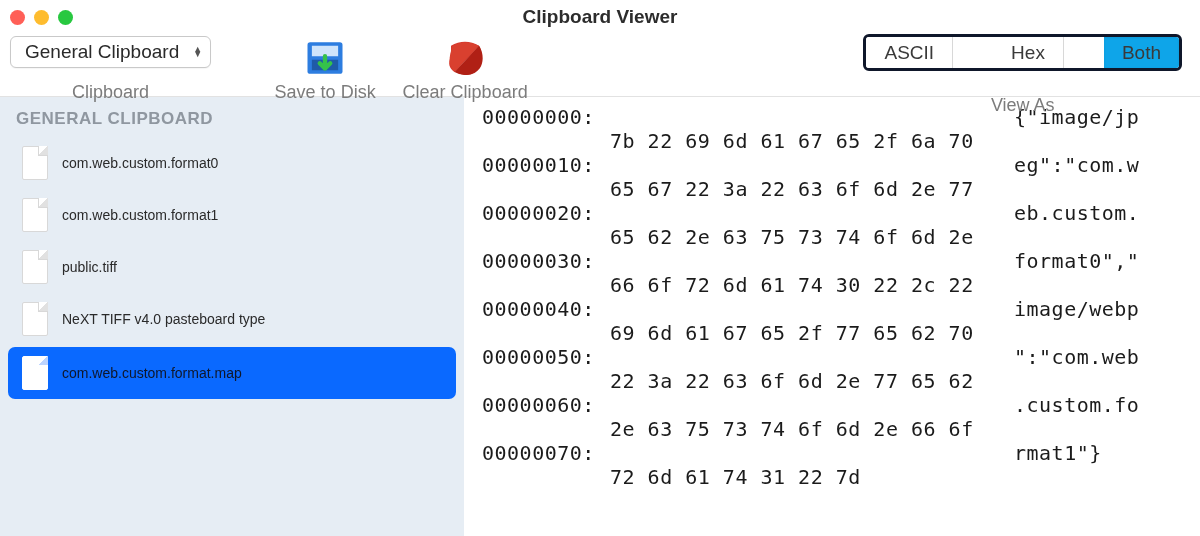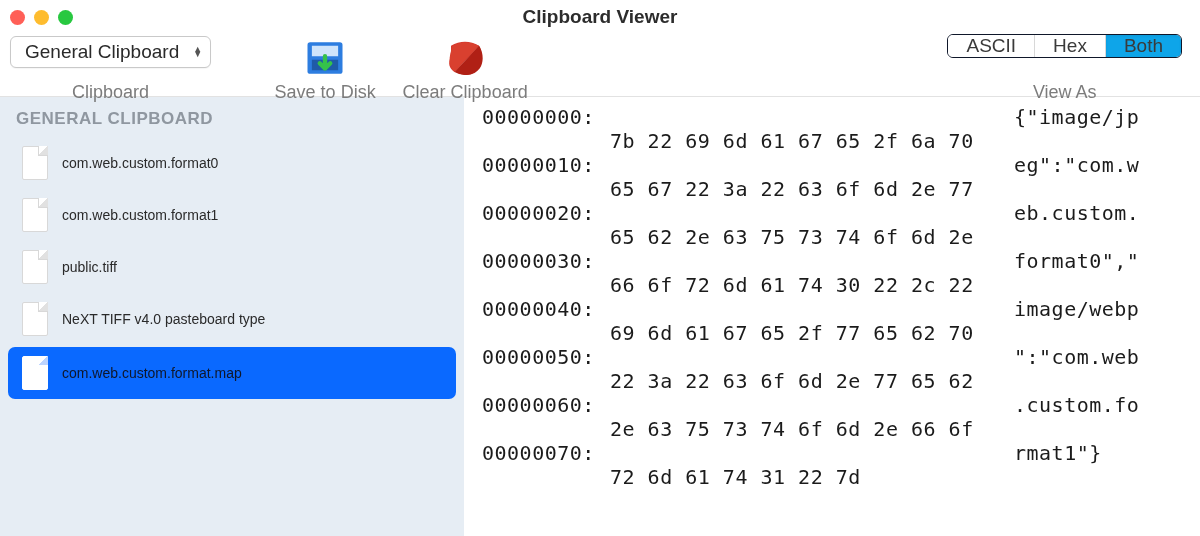--- a/index.html
+++ b/index.html
@@ -86,25 +86,26 @@
   .seg-wrap {
     position: absolute;
     right: 18px;
     top: 0;
     display: flex;
     flex-direction: column;
     align-items: center;
   }
   .seg {
     display: flex;
-    border: 1px solid #0f172a;
+    border: 3px solid #0f172a;
     border-radius: 6px;
     overflow: hidden;
-    height: 24px;
-    background: #fff;
+    height: 37px;
+    background: #fff;
+    gap: 40px;
   }
   .seg button {
     border: none;
     background: #fff;
     padding: 0 18px;
     font-size: 19px;
     color: #3a3a3a;
     border-right: 1px solid #d8d8d8;
   }
   .seg button:last-child { border-right: none; }

